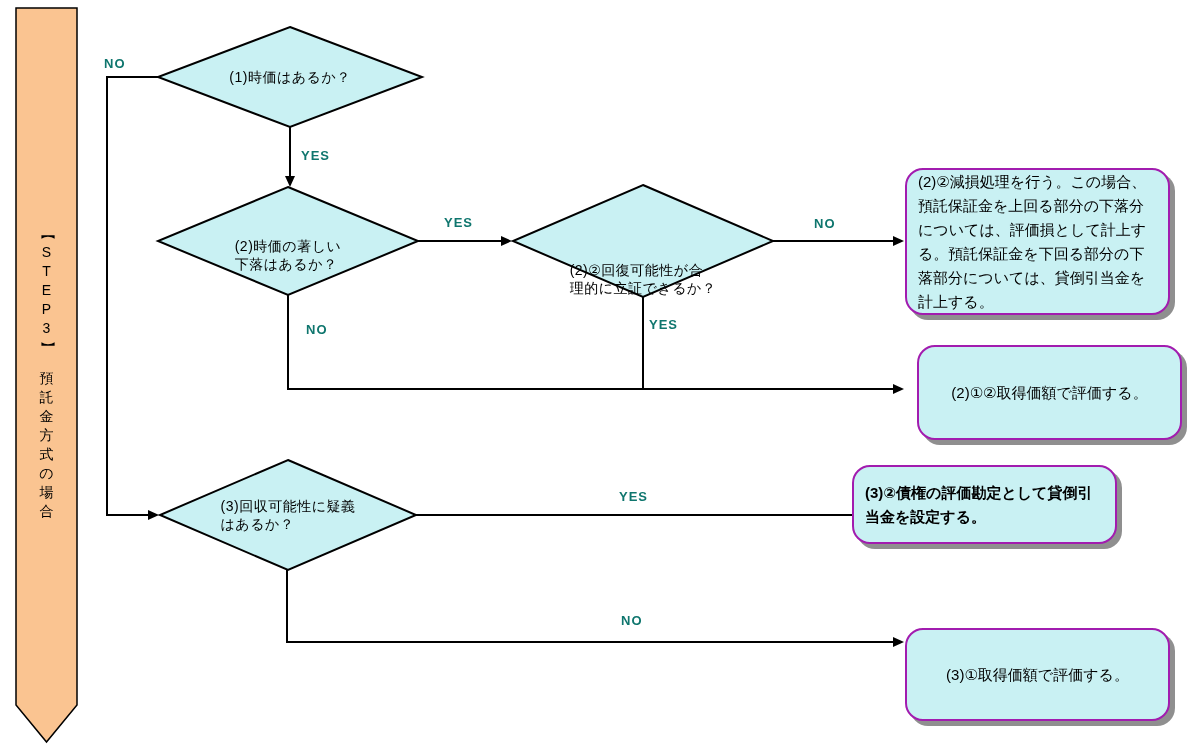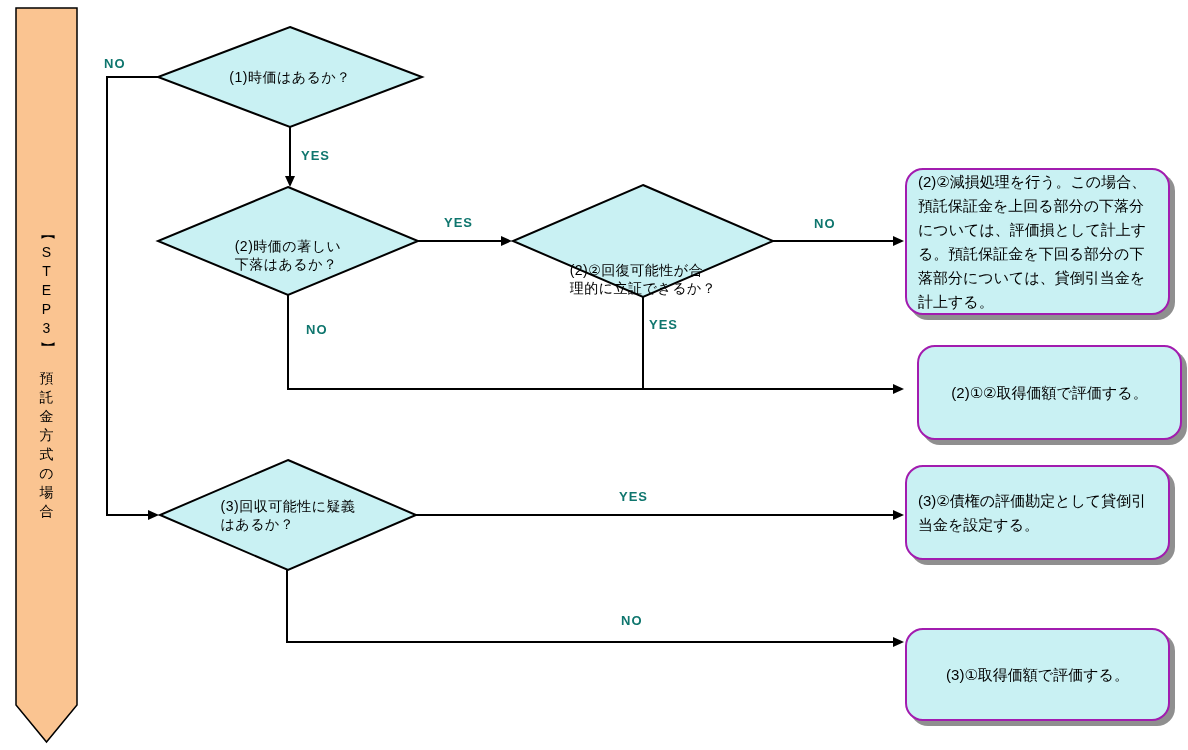--- a/index.html
+++ b/index.html
@@ -111,21 +111,21 @@
     <span>(3)回収可能性に疑義
 はあるか？</span>
   </div>
 
   <div class="rbox left" style="left:905px;top:168px;width:265px;height:147px;">
     <span>(2)②減損処理を行う。この場合、預託保証金を上回る部分の下落分については、評価損として計上する。預託保証金を下回る部分の下落部分については、貸倒引当金を計上する。</span>
   </div>
   <div class="rbox center" style="left:905px;top:345px;width:265px;height:95px;margin-left:12px;">
     <span>(2)①②取得価額で評価する。</span>
   </div>
-  <div class="rbox left" style="left:905px;top:465px;width:265px;height:95px;">
+  <div class="rbox left" style="left:852px;top:465px;width:265px;height:79px;font-weight:bold;">
     <span>(3)②債権の評価勘定として貸倒引当金を設定する。</span>
   </div>
   <div class="rbox center" style="left:905px;top:628px;width:265px;height:93px;">
     <span>(3)①取得価額で評価する。</span>
   </div>
 
   <div class="edge-label" style="left:104px;top:56px;">NO</div>
   <div class="edge-label" style="left:301px;top:148px;">YES</div>
   <div class="edge-label" style="left:444px;top:215px;">YES</div>
   <div class="edge-label" style="left:814px;top:216px;">NO</div>

